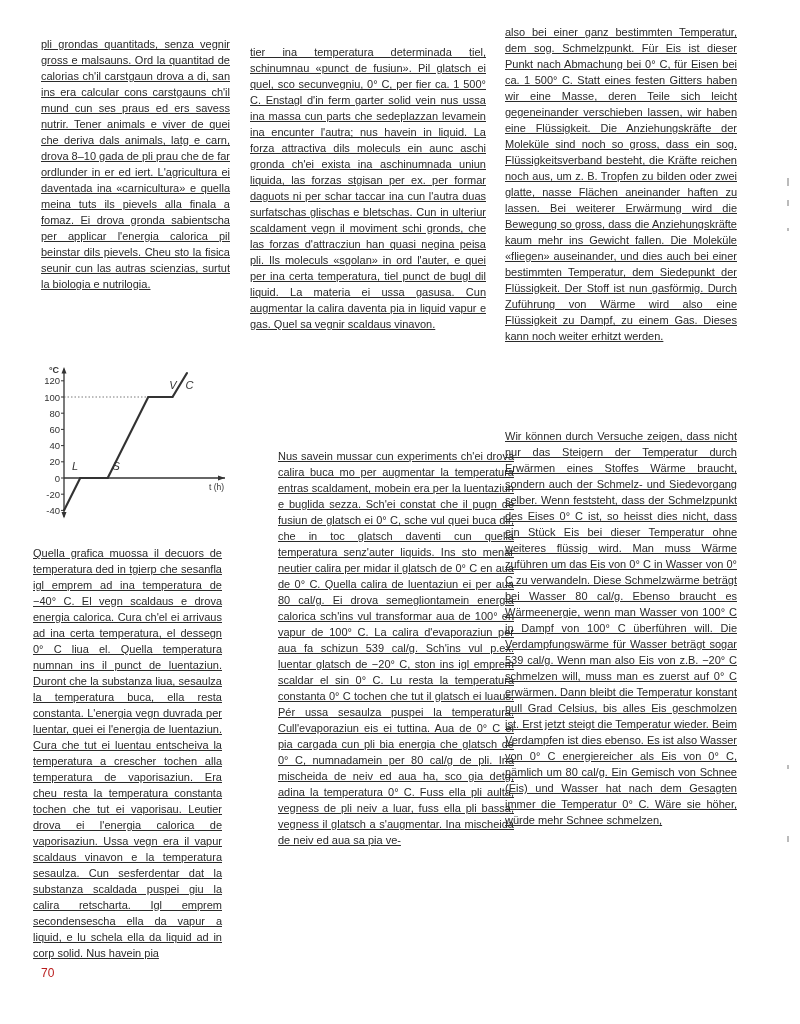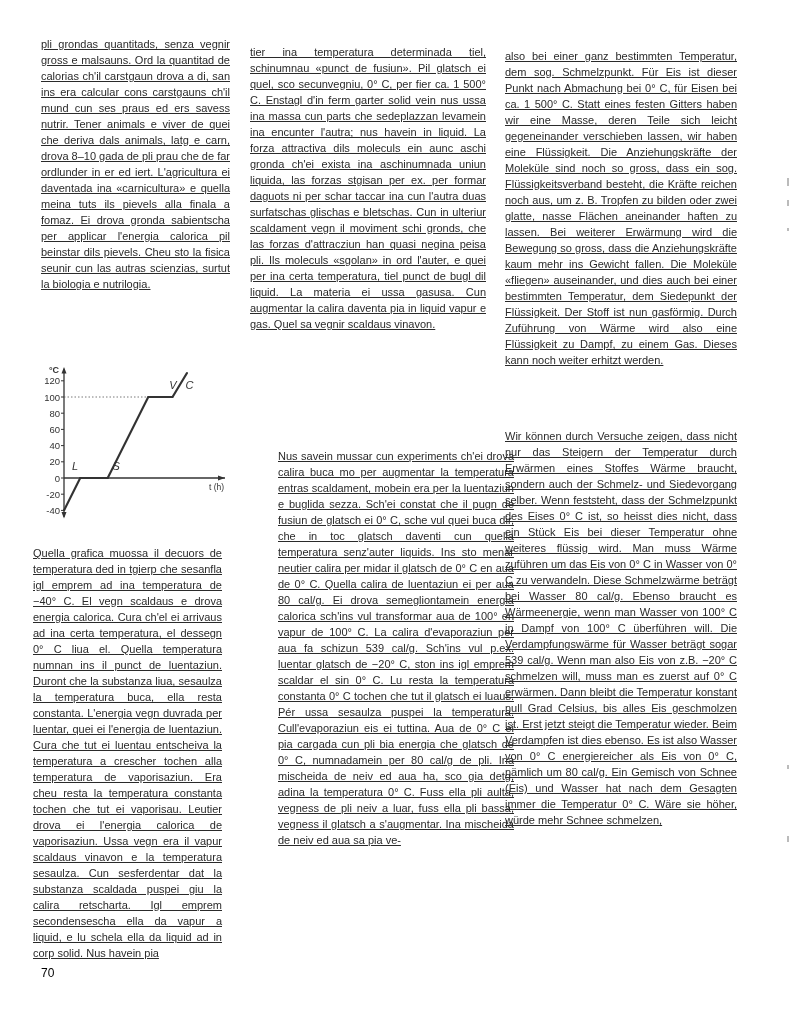--- a/index.html
+++ b/index.html
@@ -12,27 +12,27 @@
       position: absolute;
       font-size: 11px;
       line-height: 16px;
       text-align: justify;
       hyphens: manual;
       text-decoration: underline;
     }
     .col p { margin: 0; }
     #col-left { left: 41px; top: 36px; width: 189px; }
     #col-mid { left: 250px; top: 44px; width: 236px; }
-    #col-right { left: 505px; top: 48px; width: 232px; }
+    #col-right { left: 505px; top: 24px; width: 232px; }
     #col-left-2 { left: 33px; top: 545px; width: 189px; }
     #col-mid-2 { left: 250px; top: 448px; width: 236px; margin-left: 28px; }
     #col-right-2 { left: 505px; top: 428px; width: 232px; }
     .page-number {
       position: absolute; left: 41px; top: 966px;
-      font-size: 12px; color: #000000;
+      font-size: 12px; color: #b91c1c;
     }
     .chart-wrap { position: absolute; left: 30px; top: 355px; width: 210px; height: 170px; }
     .chart-wrap svg { width: 210px; height: 170px; display: block; }
     .chart-wrap text { font-family: "Liberation Sans", sans-serif; fill: #333; }
     .margin-mark { position: absolute; width: 2px; background: #bbb; }
   </style>
 </head>
 <body>
 
 <div id="col-left" class="col">

